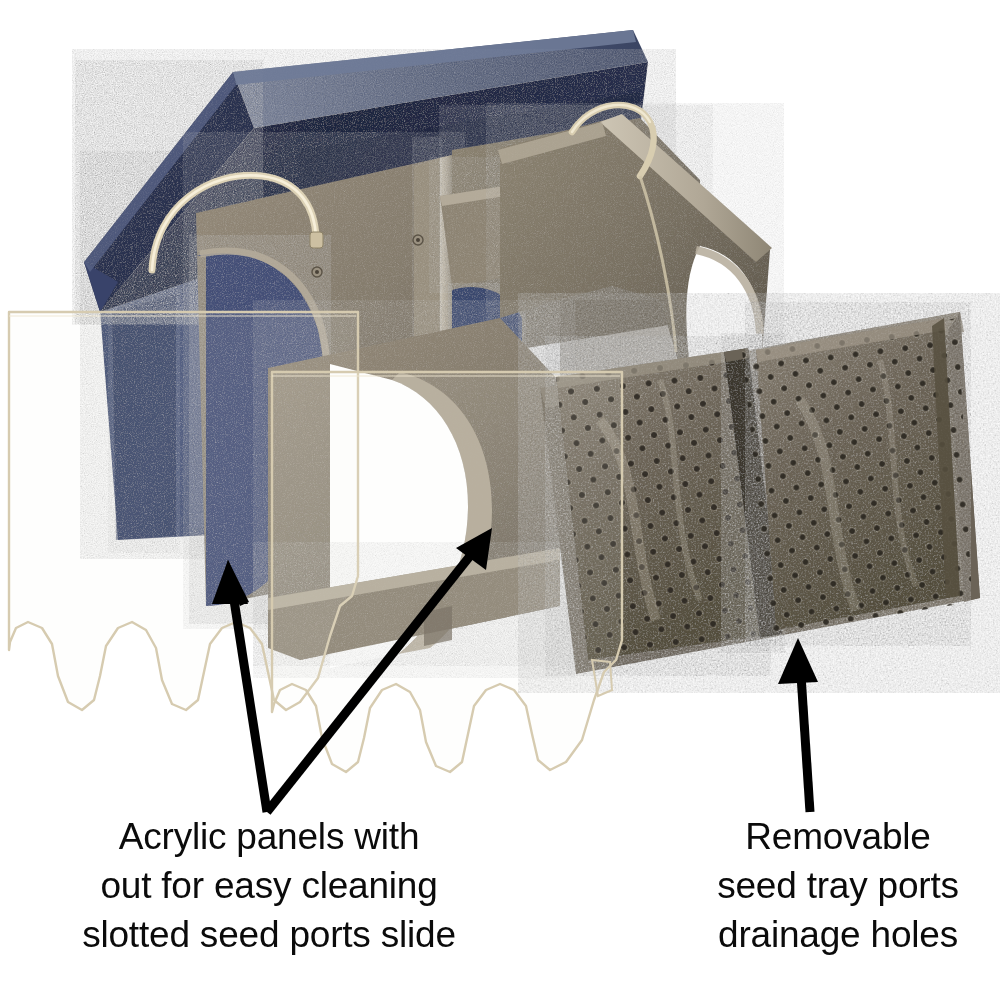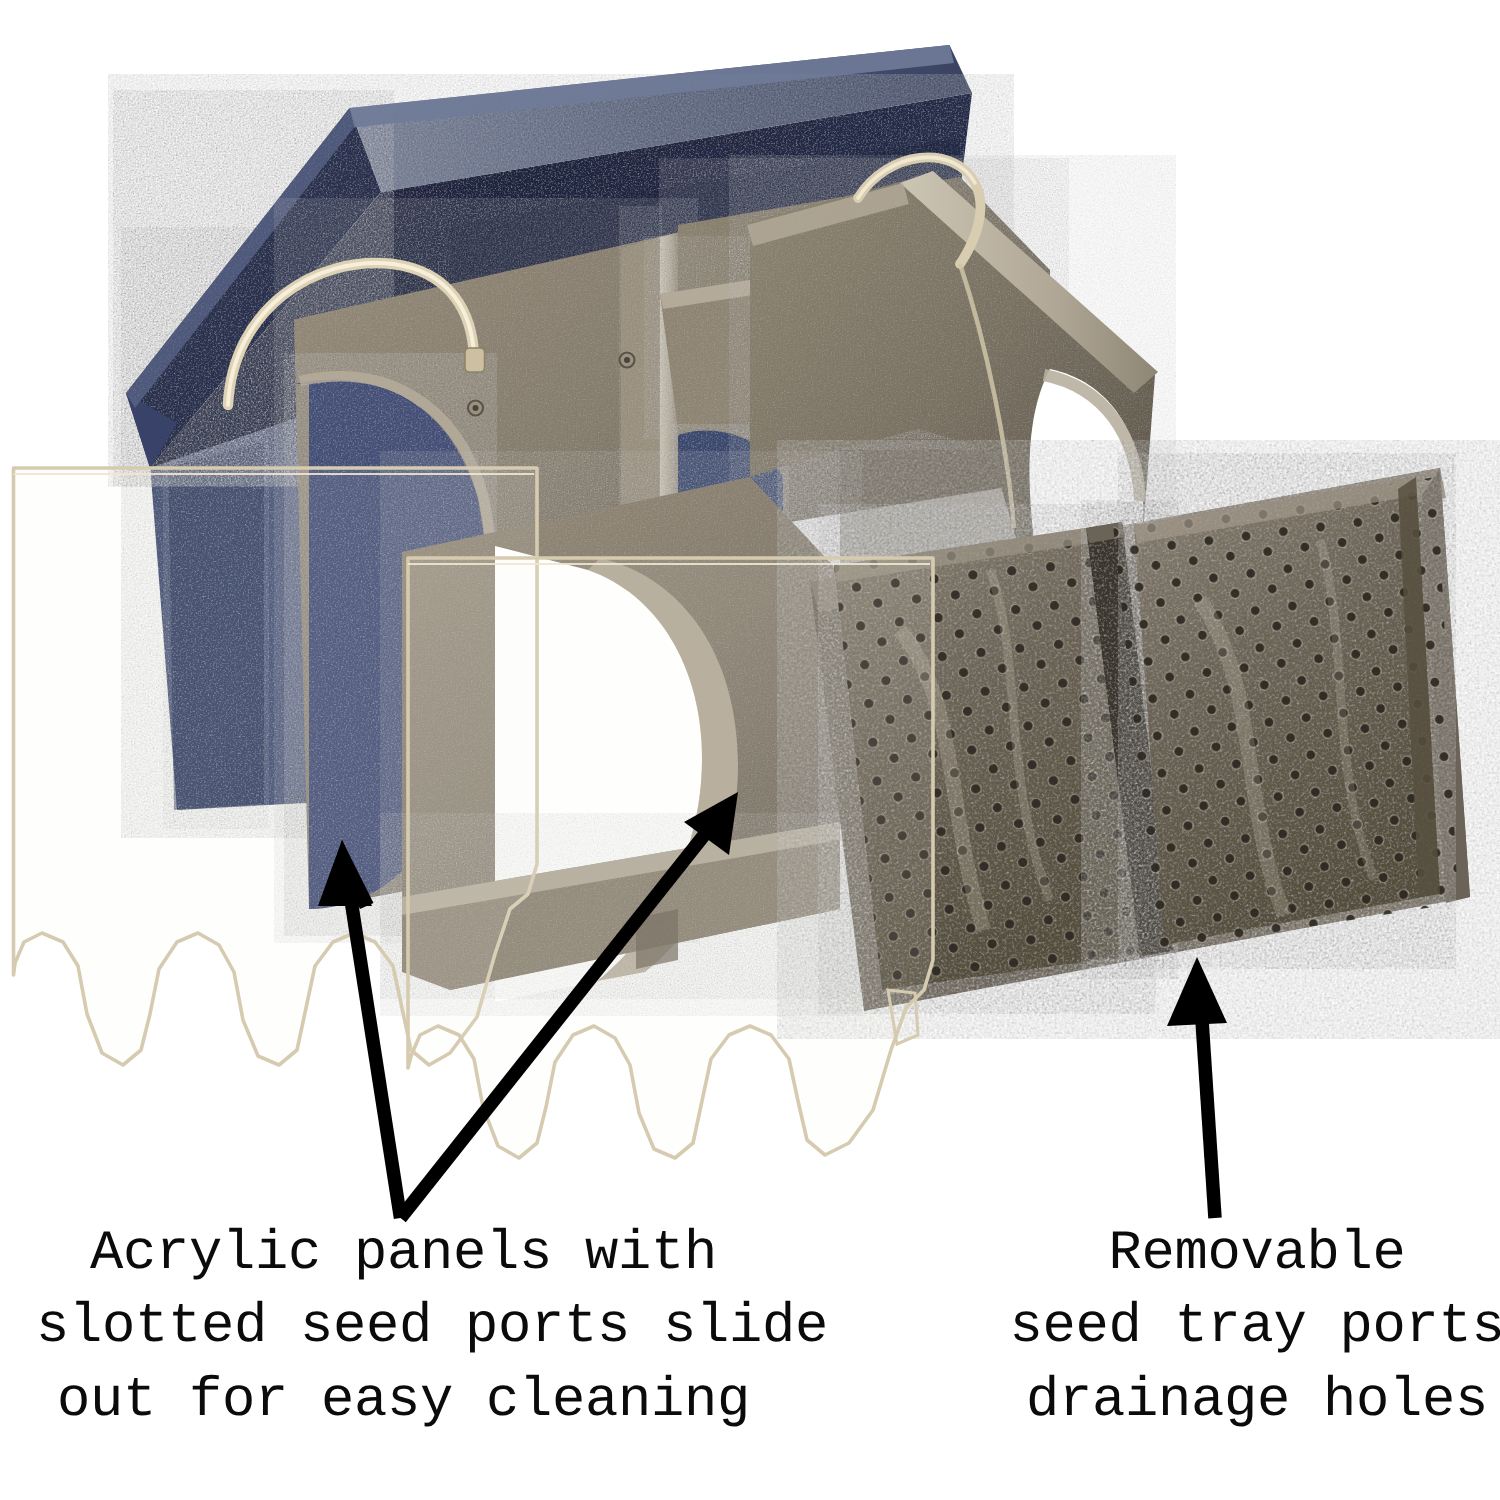--- a/index.html
+++ b/index.html
@@ -28,21 +28,21 @@
     display: block;
   }
   .caption {
     position: absolute;
     text-align: center;
     color: #0b0b0b;
     font-size: 37px;
     line-height: 1.33;
     font-weight: 400;
     letter-spacing: -0.2px;
-    font-family: Liberation Mono, monospace;
+    font-family: Liberation Sans, sans-serif;
     white-space: nowrap;
   }
   #caption-left {
     left: 24px;
     top: 812px;
     width: 490px;
   }
   #caption-right {
     left: 668px;
     top: 812px;
@@ -320,22 +320,22 @@
 
       <g>
         <path d="M810,812 L800,660" stroke="#000000" stroke-width="9" stroke-linecap="butt" fill="none"></path>
         <polygon points="798,638 818,682 778,684" fill="#000000"></polygon>
       </g>
     </g>
   </svg>
 
   <div class="caption" id="caption-left">
     <span class="caption-line">Acrylic panels with</span>
+    <span class="caption-line">out for easy cleaning</span>
     <span class="caption-line">slotted seed ports slide</span>
-    <span class="caption-line">out for easy cleaning</span>
   </div>
 
   <div class="caption" id="caption-right">
     <span class="caption-line">Removable</span>
     <span class="caption-line">seed tray ports</span>
     <span class="caption-line">drainage holes</span>
   </div>
 
 </div>
 

